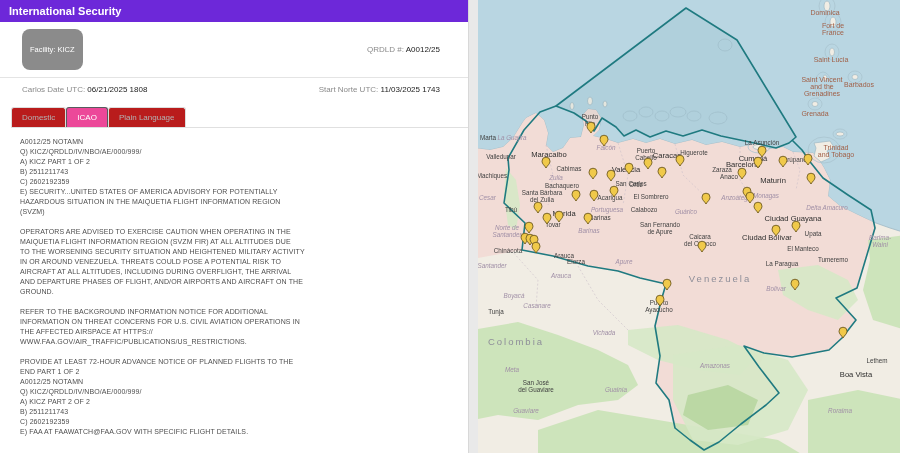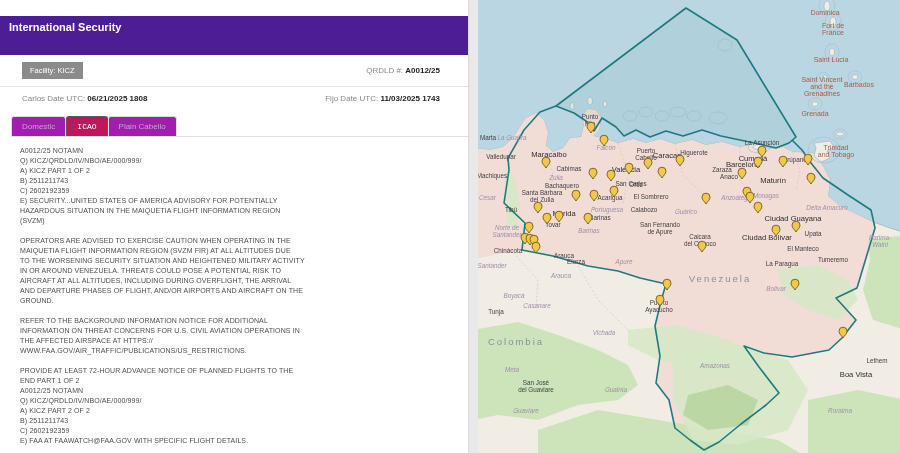--- a/index.html
+++ b/index.html
@@ -1,27 +1,27 @@
 <!DOCTYPE html>
 <html><head>
 <meta charset="utf-8">
 <style>
   html,body{margin:0;padding:0;}
   body{width:900px;height:453px;background:#e9e9e9;font-family:"Liberation Sans",sans-serif;overflow:hidden;position:relative;}
   
   .left-panel{position:absolute;left:0;top:0;width:468px;height:453px;background:#ffffff;border-right:1px solid #d8d8d8;}
-  .hdr-bar{margin-top:16px;background:#4c1d95;color:#fff;font-size:11px;font-weight:bold;padding:5px 10px 22px 9px;}
+  .hdr-bar{margin-top:0;background:#6d28d9;color:#fff;font-size:11px;font-weight:bold;padding:5px 10px 5px 9px;}
   .info-row{display:flex;justify-content:space-between;align-items:center;padding:7px 28px 7px 22px;}
   .info-row.first{border-bottom:1px solid #e4e4e4;}
-  .badge{background:#8b8b8b;color:#fff;font-size:7.5px;padding:4px 8px;border-radius:0;}
+  .badge{background:#8b8b8b;color:#fff;font-size:7.5px;padding:16px 8px;border-radius:8px;}
   .kv{font-size:8px;color:#8a8a8a;}
-  .kv b{color:#222;font-weight:bold;}
+  .kv b{color:#222;font-weight:normal;}
   .tabs{display:flex;margin:6px 0 0 11px;border-bottom:1px solid #e0e0e0;width:457px;}
-  .tab{font-size:8px;color:#b3b3b3;background:#a21caf;border:1px solid #ddd;border-bottom:none;padding:5px 10px;border-radius:3px 3px 0 0;cursor:pointer;}
-  .tab.active{background:#be185d;color:#fff;border-color:#575b5e;font-family:Liberation Mono, monospace;}
+  .tab{font-size:8px;color:#b3b3b3;background:#b91c1c;border:1px solid #ddd;border-bottom:none;padding:5px 10px;border-radius:3px 3px 0 0;cursor:pointer;}
+  .tab.active{background:#ec4899;color:#fff;border-color:#575b5e;}
   .notam-text{margin:9px 0 0 20px;width:400px;font-size:7px;line-height:10px;color:#4e4e4e;white-space:pre-line;letter-spacing:.1px;}
   
   .map-wrap{position:absolute;left:478px;top:0;width:422px;height:453px;background:#b9d6e2;overflow:hidden;}
   svg text{font-family:"Liberation Sans",sans-serif;}
   .lbl-town{font-size:6.3px;fill:#3f3f3f;}
   .lbl-city{font-size:7.6px;fill:#2d2d2d;}
   .lbl-state{font-size:6.3px;font-style:italic;fill:#a08fa6;}
   .lbl-country{font-size:9.5px;fill:#8e8e99;letter-spacing:2px;}
   .lbl-nation{font-size:7px;fill:#a05f46;}
 </style>
@@ -31,27 +31,27 @@
 <div class="left-panel">
   <div class="hdr-bar">International Security</div>
 
   <div class="info-row first">
     <span class="badge">Facility:  KICZ</span>
     <span class="kv"><span>QRDLD #:</span> <b>A0012/25</b></span>
   </div>
 
   <div class="info-row">
     <span class="kv"><span>Carlos Date UTC:</span> <b>06/21/2025 1808</b></span>
-    <span class="kv"><span>Fijo Date UTC:</span> <b>11/03/2025 1743</b></span>
+    <span class="kv"><span>Start Norte UTC:</span> <b>11/03/2025 1743</b></span>
   </div>
 
   <div class="tabs">
     <button class="tab">Domestic</button>
     <button class="tab active">ICAO</button>
-    <button class="tab">Plain Cabello</button>
+    <button class="tab">Plain Language</button>
   </div>
 
   <div class="notam-text">A0012/25 NOTAMN
 Q) KICZ/QRDLD/IV/NBO/AE/000/999/
 A) KICZ PART 1 OF 2
 B) 2511211743
 C) 2602192359
 E) SECURITY...UNITED STATES OF AMERICA ADVISORY FOR POTENTIALLY
 HAZARDOUS SITUATION IN THE MAIQUETIA FLIGHT INFORMATION REGION
 (SVZM)

